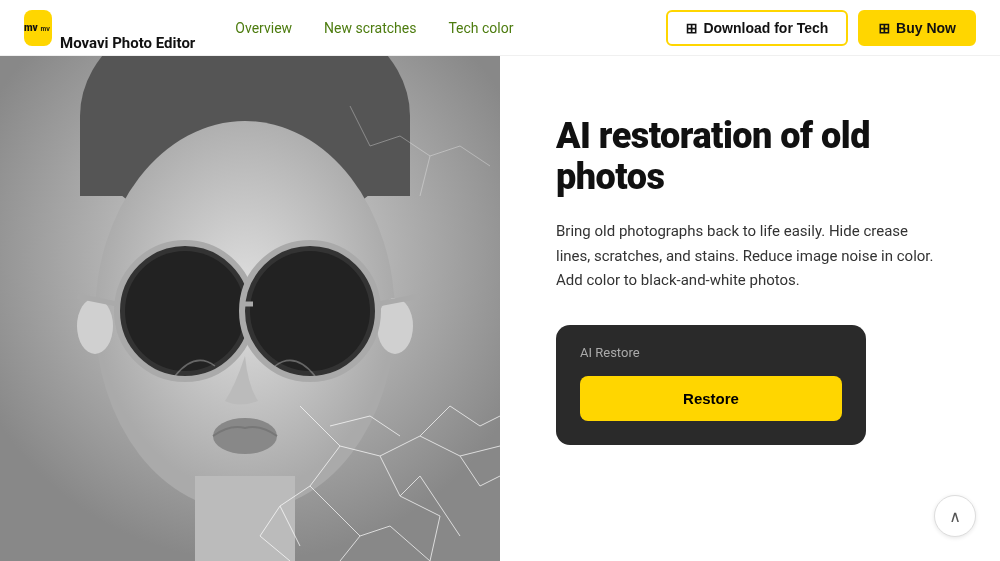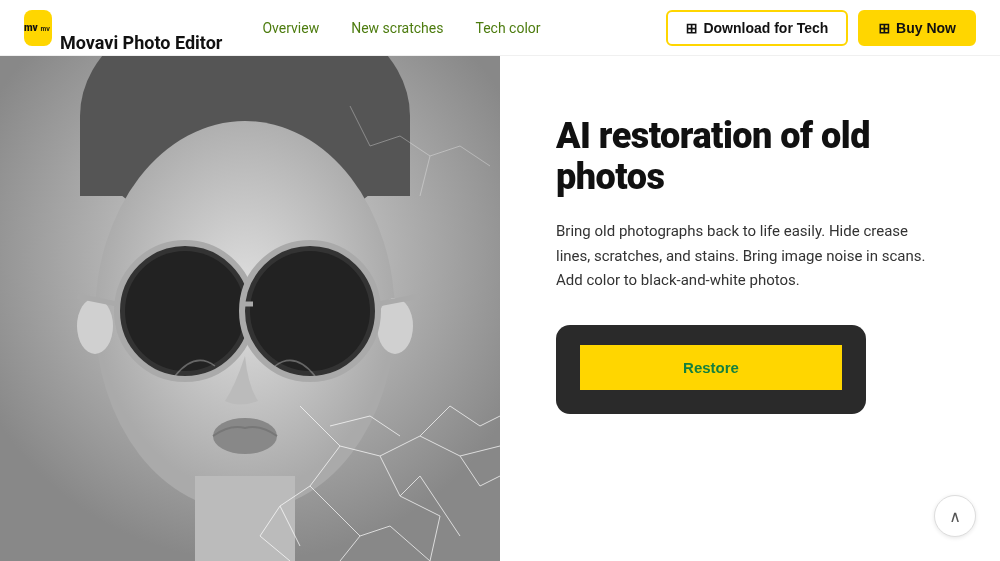--- a/index.html
+++ b/index.html
@@ -43,21 +43,21 @@
       color: #111;
       position: relative;
     }
     .logo-icon::before {
       content: 'mv';
       font-size: 10px;
       font-weight: 900;
       color: #111;
     }
     .nav-brand {
-      font-size: 18px;
+      font-size: 15px;
       font-weight: 700;
       color: #111;
       margin-top: 30px;
     }
     .nav-links {
       display: flex;
       gap: 32px;
       flex: 1;
     }
     .nav-link {
@@ -198,24 +198,24 @@
       border-radius: 50%;
       top: 3px;
       right: 3px;
       transition: left 0.2s;
     }
     .btn-restore {
       width: 100%;
       padding: 14px;
       background: #FFD600;
       border: none;
-      border-radius: 0;
+      border-radius: 8px;
       font-size: 15px;
       font-weight: 700;
-      color: #15803d;
+      color: #000000;
       cursor: pointer;
       text-align: center;
     }
 
     
     .scroll-top {
       position: absolute;
       right: 24px;
       bottom: 24px;
       width: 42px;
@@ -330,23 +330,24 @@
           <path d="M350 50 L370 90 L400 80"></path>
           <path d="M400 80 L430 100 L420 140"></path>
           <path d="M430 100 L460 90 L490 110"></path>
         </g>
       </svg>
     </div>
   </div>
 
   <div class="content-panel">
     <h1 class="section-title">AI restoration of old photos</h1>
-    <p class="section-desc">Bring old photographs back to life easily. Hide crease lines, scratches, and stains. Bring image noise in scans. Add color to black-and-white photos.</p>
+    <p class="section-desc">Bring old photographs back to life easily. Hide crease lines, scratches, and stains. Reduce image noise in color. Add color to black-and-white photos.</p>
 
     <div class="ai-card">
+      <div class="ai-card-title">AI Restore</div>
       <button class="btn-restore">Restore</button>
     </div>
 
     <div class="scroll-top">
       <span>∧</span>
     </div>
   </div>
 
 </div>
 

